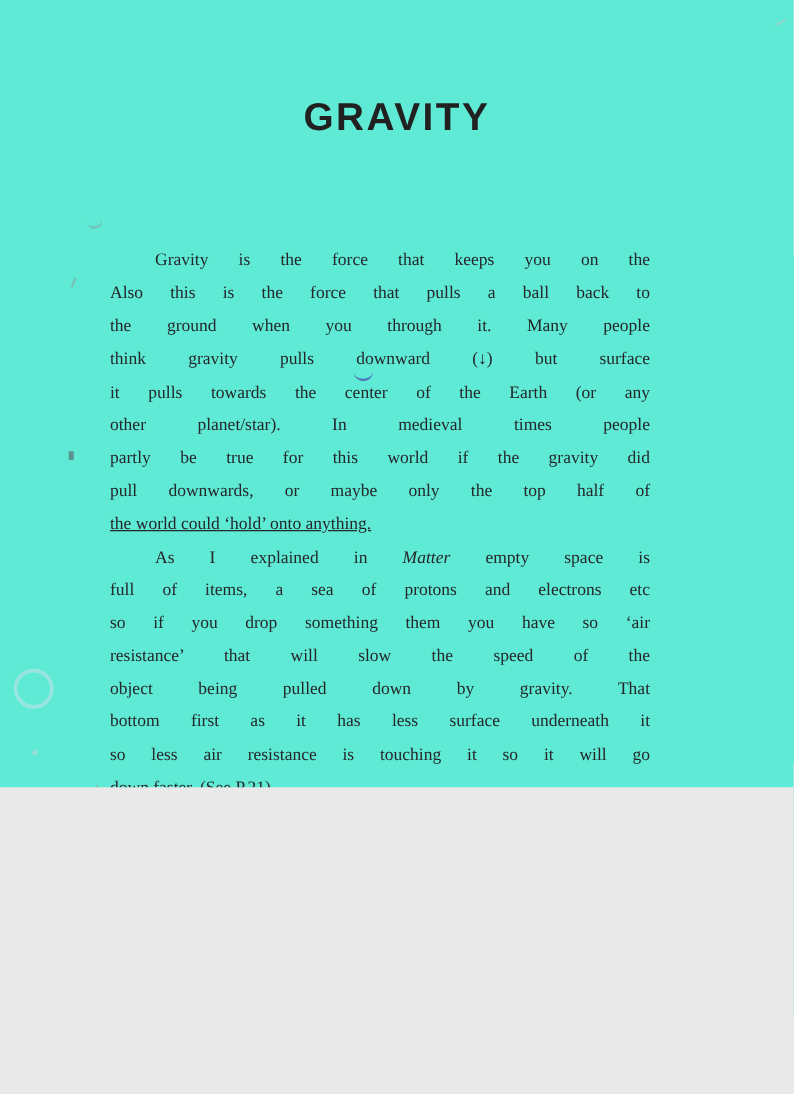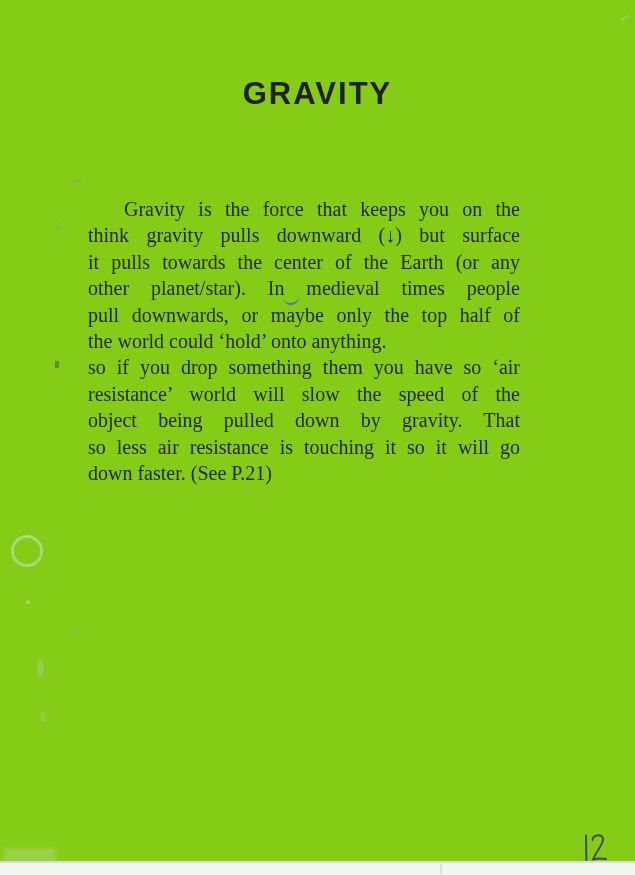--- a/index.html
+++ b/index.html
@@ -3,53 +3,53 @@
 <meta charset="utf-8">
 <style>
   html, body {
     margin: 0;
     padding: 0;
     background: #e9e9e9;
   }
   .page {
     position: relative;
     width: 635px;
-    height: 875px;
-    background: #84cc16;
+    height: 630px;
+    background: #5eead4;
     overflow: hidden;
     font-family: "Liberation Serif", serif;
   }
   .title {
     position: absolute;
     top: 76px;
     left: 0;
     width: 635px;
     text-align: center;
     font-family: "Liberation Sans", sans-serif;
     font-weight: 700;
     font-size: 31px;
     letter-spacing: 2px;
     color: #212121;
   }
   .body-text {
     position: absolute;
     left: 88px;
     top: 196px;
     width: 432px;
-    font-size: 20px;
+    font-size: 14px;
     line-height: 26.4px;
     color: #26272b;
   }
   .line {
     text-align: justify;
     text-align-last: justify;
     height: 26.4px;
   }
   .line.indent { text-indent: 36px; }
-  .line.last { text-align-last: left; }
+  .line.last { text-align-last: left; text-decoration: underline; }
   .it { font-style: italic; }
 
   
   .mark { position: absolute; }
   .blue-breve {
     left: 283px; top: 296px; width: 16px; height: 7px;
     border-bottom: 2px solid #4f63b8;
     border-radius: 0 0 9px 9px;
     opacity: .85;
     transform: rotate(-4deg);
@@ -116,28 +116,34 @@
 </style>
 </head>
 <body>
 
 <div class="page">
 
   <div class="title">GRAVITY</div>
 
   <div class="body-text">
       <div class="line indent"><span>Gravity is the force that keeps you on the</span></div>
+      <div class="line"><span>Also this is the force that pulls a ball back to</span></div>
+      <div class="line"><span>the ground when you through it. Many people</span></div>
       <div class="line"><span>think gravity pulls downward (↓) but surface</span></div>
       <div class="line"><span>it pulls towards the center of the Earth (or any</span></div>
       <div class="line"><span>other planet/star). In medieval times people</span></div>
+      <div class="line"><span>partly be true for this world if the gravity did</span></div>
       <div class="line"><span>pull downwards, or maybe only the top half of</span></div>
       <div class="line last"><span>the world could ‘hold’ onto anything.</span></div>
+      <div class="line indent"><span>As I explained in </span><span class="it">Matter</span><span> empty space is</span></div>
+      <div class="line"><span>full of items, a sea of protons and electrons etc</span></div>
       <div class="line"><span>so if you drop something them you have so ‘air</span></div>
-      <div class="line"><span>resistance’ world will slow the speed of the</span></div>
+      <div class="line"><span>resistance’ that will slow the speed of the</span></div>
       <div class="line"><span>object being pulled down by gravity. That</span></div>
+      <div class="line"><span>bottom first as it has less surface underneath it</span></div>
       <div class="line"><span>so less air resistance is touching it so it will go</span></div>
       <div class="line last"><span>down faster. (See P.21)</span></div>
     </div>
 
   <div class="mark blue-breve"></div>
 
   <div class="mark pencil-squiggle"></div>
   <div class="mark pencil-dash"></div>
   <div class="mark speck-dark"></div>
   <div class="mark tick-means"></div>

